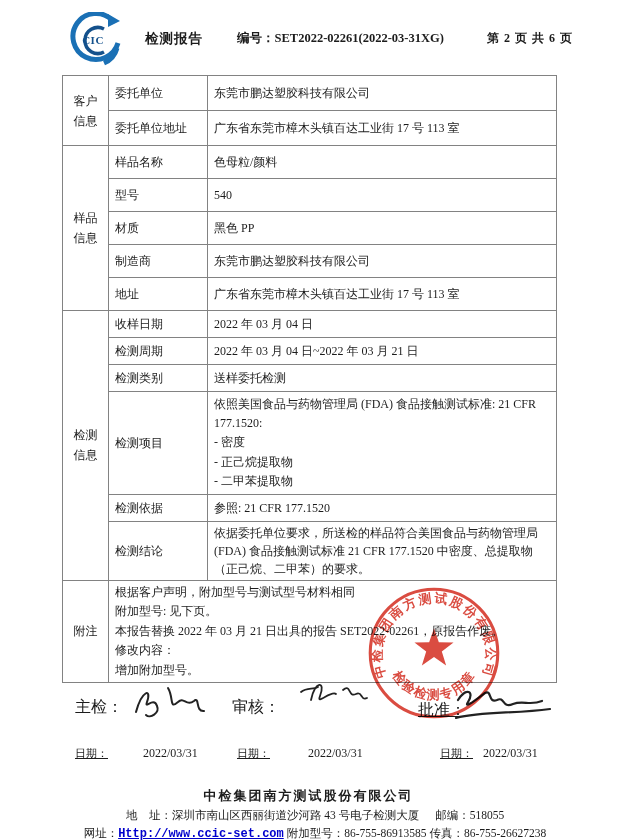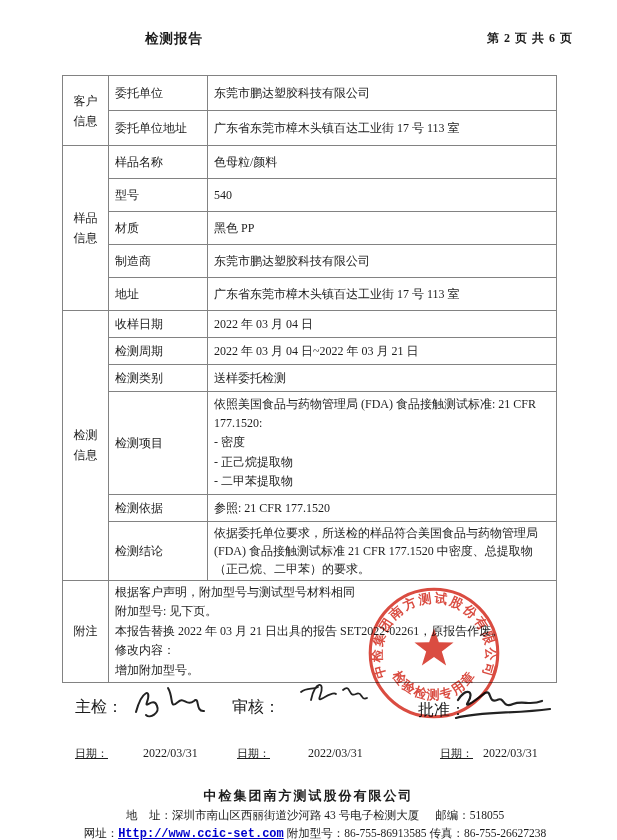--- a/index.html
+++ b/index.html
@@ -42,21 +42,31 @@
   .footer .co { font-size:13px; font-weight:bold; letter-spacing:2px; }
   .footer .line { font-size:11.5px; margin-top:3px;margin-left:13px; }
   .footer a { color:#0000cc; text-decoration:underline; font-family:"Liberation Mono","DejaVu Sans Mono",monospace; font-size:12px;font-weight:bold; }
   .footer .gap { display:inline-block; width:16px; }
 </style>
 </head>
 <body>
 
 <div class="page">
 
+  <div class="logo">
+    <svg viewBox="0 0 68 56" width="68" height="56">
+      <path d="M51,8 A23,23 0 1 0 57,31" stroke="#1a70b5" stroke-width="5" fill="none"></path>
+      <path d="M47,2 L59,9 L47,15 Z" fill="#1a70b5"></path>
+      <path d="M56,36 A23,23 0 0 1 43,51" stroke="#1a70b5" stroke-width="5" fill="none"></path>
+      <path d="M43,17 A13,13 0 1 0 43,40" stroke="#14518c" stroke-width="3.5" fill="none"></path>
+      <text x="32" y="32" text-anchor="middle" font-size="11" font-weight="bold" fill="#14518c" font-family="Liberation Serif, DejaVu Serif, serif" letter-spacing="0.5">CIC</text>
+    </svg>
+  </div>
   <div class="hdr-title">检测报告</div>
+  <div class="hdr-no"><span>编号：</span><span>SET2022-02261(2022-03-31XG)</span></div>
   <div class="hdr-page">第 2 页 共 6 页</div>
 
   <table class="report">
     <colgroup>
         <col style="width:46px">
         <col style="width:99px">
         <col style="width:349px">
       </colgroup>
     <tbody>
       <tr class="rh35">
@@ -171,21 +181,21 @@
     </svg>
   </div>
   <div class="sig-label" style="left:232px; top:697px;">审核：</div>
   <div class="sig" style="left:293px; top:672px;">
     <svg viewBox="0 0 80 50" width="80" height="50">
       <path d="M18,28 C22,8 33,9 27,24 C23,34 38,18 43,22" stroke-width="1.8"></path>
       <path d="M8,20 C14,15 20,18 25,15" stroke-width="1.8"></path>
       <path d="M50,18 C58,11 55,26 63,22 C70,19 67,29 74,26" stroke-width="1.8"></path>
     </svg>
   </div>
-  <div class="sig-label" style="left:418px; top:700px;">批准：</div>
+  <div class="sig-label" style="left:418px; top:700px;text-decoration:underline;">批准：</div>
   <div class="sig" style="left:450px; top:678px;">
     <svg viewBox="0 0 112 50" width="112" height="50">
       <path d="M8,22 C16,9 25,13 18,24 C13,32 28,20 35,15 C42,11 38,26 47,22 C55,18 52,31 63,26 C73,22 80,28 92,23" stroke-width="2.2"></path>
       <path d="M6,40 C32,33 64,36 100,31" stroke-width="2.2"></path>
     </svg>
   </div>
 
   <div class="date-label" style="left:75px; top:746px;">日期：</div>
   <div class="date-val" style="left:143px; top:746px;">2022/03/31</div>
   <div class="date-label" style="left:237px; top:746px;">日期：</div>

